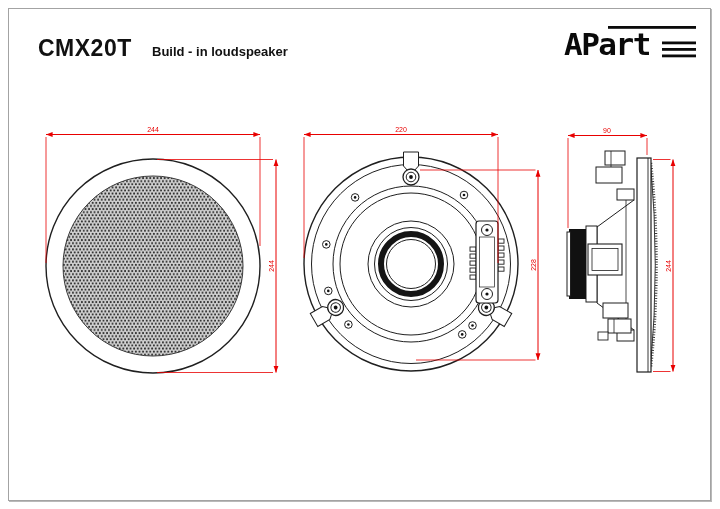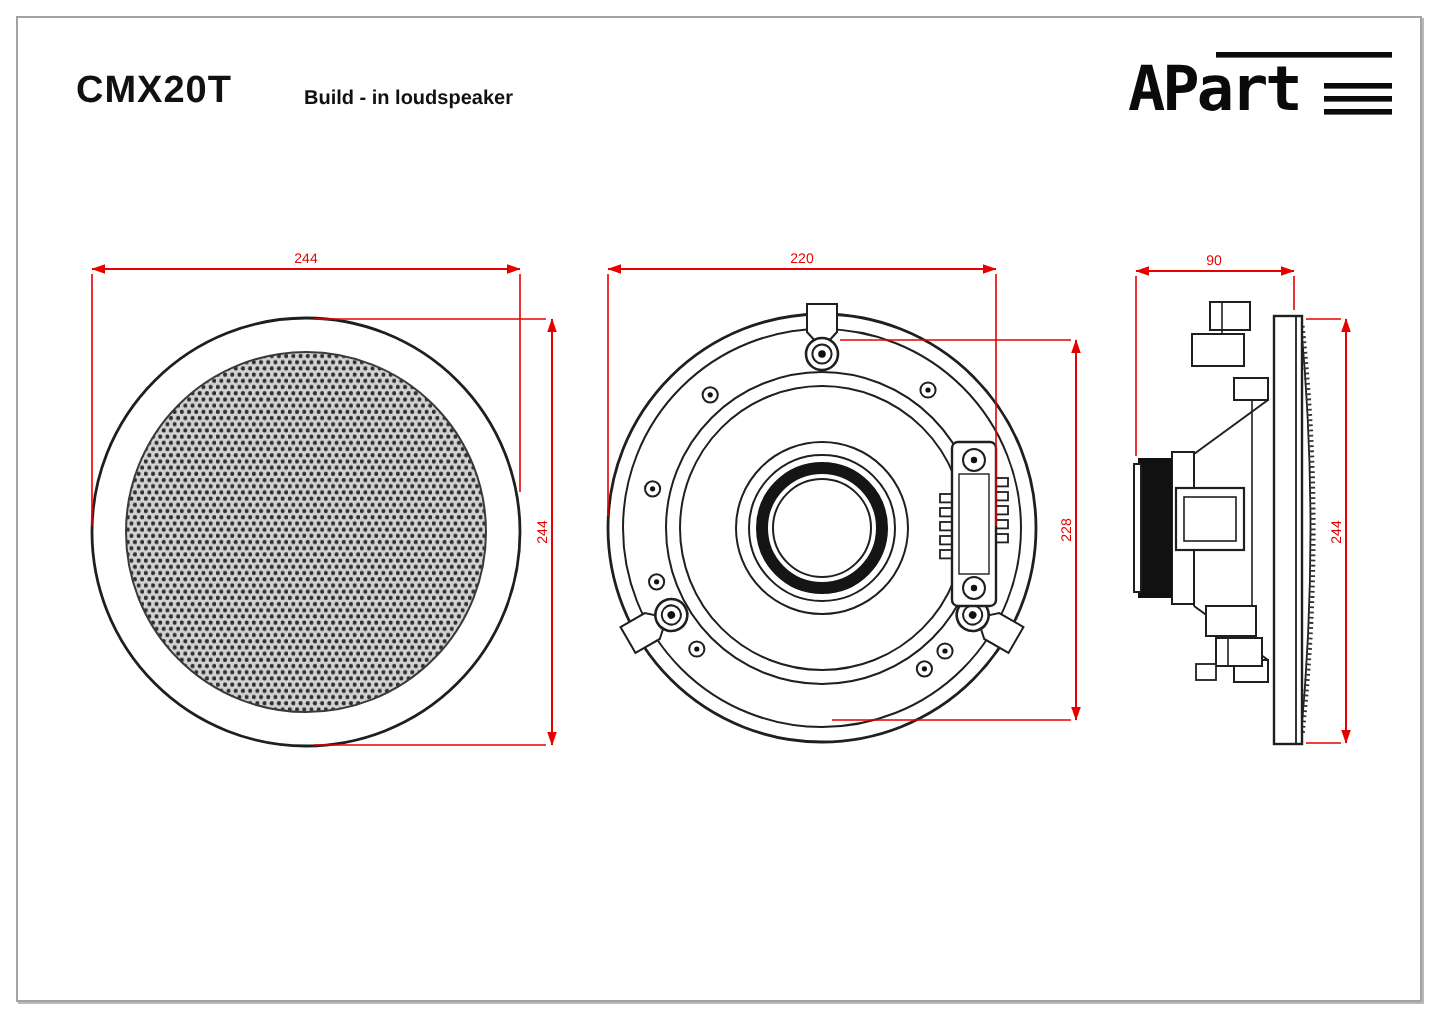--- a/index.html
+++ b/index.html
@@ -1,22 +1,22 @@
 <!DOCTYPE html>
 <html><head>
 <meta charset="utf-8">
 <style>
   html,body{margin:0;padding:0;background:#fff;}
   body{width:720px;height:509px;position:relative;overflow:hidden;
        font-family:"Liberation Sans",sans-serif;color:#111;}
   .page-border{position:absolute;left:8px;top:8px;width:701px;height:491px;
        border:1px solid #a3a3a3;box-shadow:1px 1px 0 #b9b9b9;}
-  .model{position:absolute;left:38px;top:35px;font-size:19px;font-weight:bold;
+  .model{position:absolute;left:38px;top:35px;font-size:23px;font-weight:bold;
        letter-spacing:.5px;}
-  .subtitle{position:absolute;left:152px;top:44px;font-size:10px;font-weight:bold;}
+  .subtitle{position:absolute;left:152px;top:44px;font-size:13px;font-weight:bold;}
   .logo{position:absolute;left:560px;top:22px;}
   svg.sheet{position:absolute;left:0;top:0;}
   .ln{stroke:#1f1f1f;fill:none;}
   .shp{stroke:#1f1f1f;fill:#fff;}
   .dim{stroke:#e80000;stroke-width:1;fill:none;}
   .ext{stroke:#e80000;stroke-width:.8;fill:none;}
   .dimtxt{fill:#e80000;font-size:7px;font-family:"Liberation Sans",sans-serif;}
   .brandtxt{font-family:"DejaVu Sans Mono",monospace;font-weight:bold;
        font-size:31px;letter-spacing:-1.5px;fill:#0a0a0a;}
 </style>

